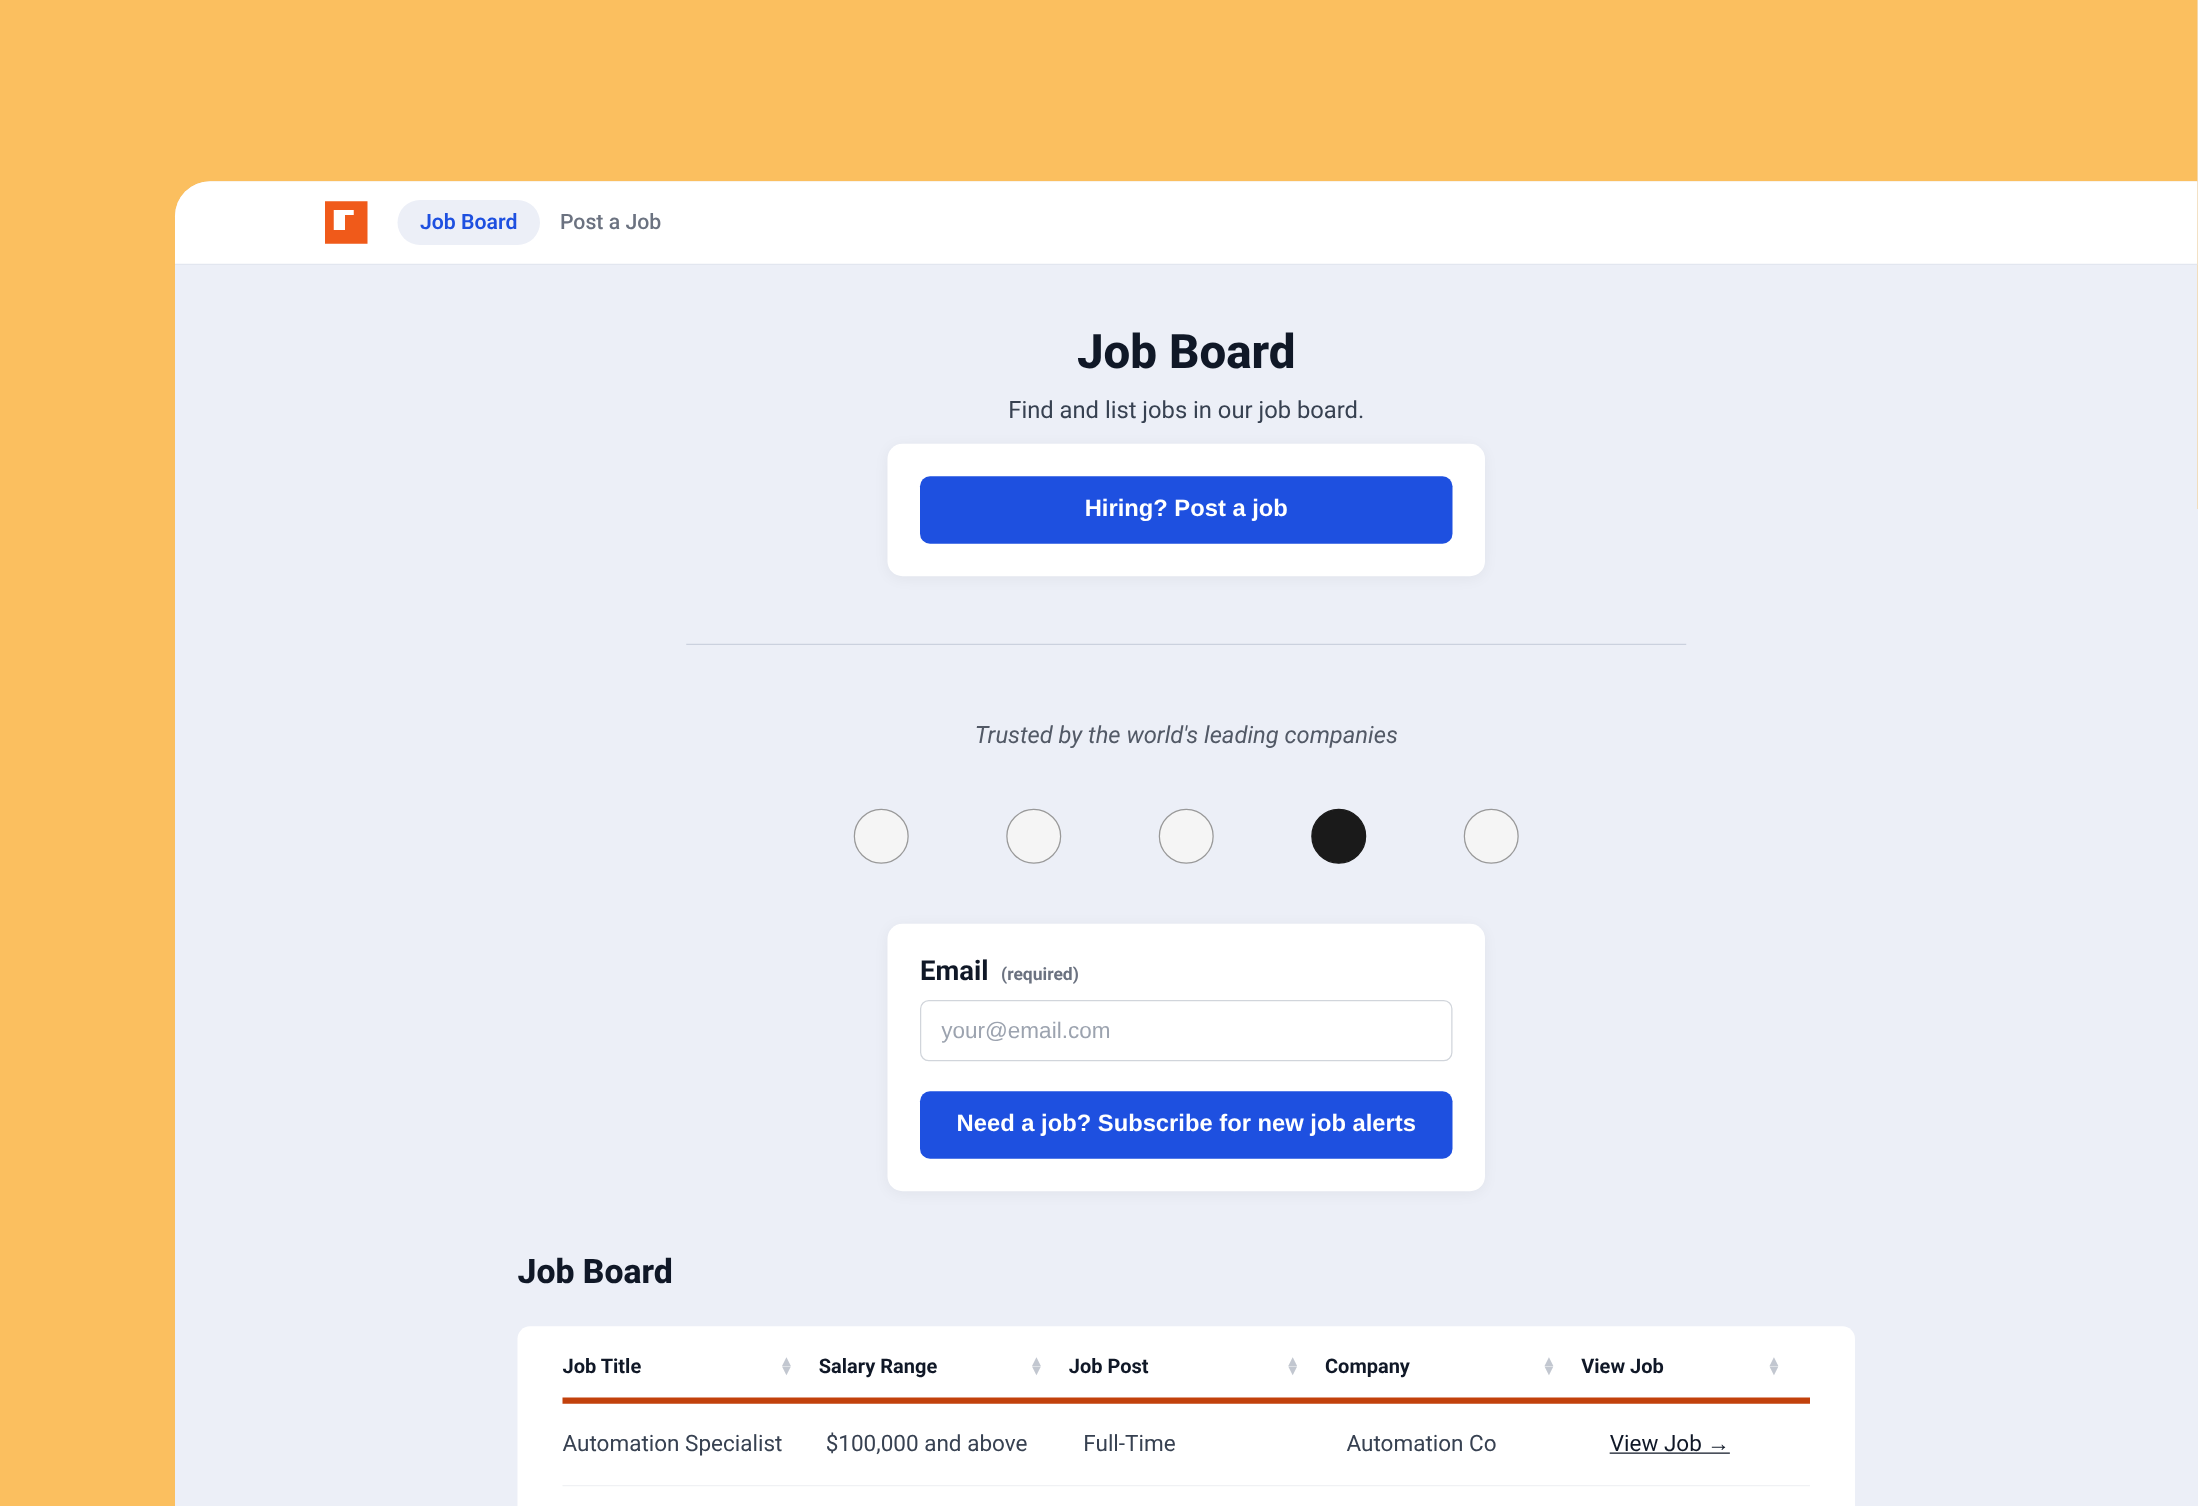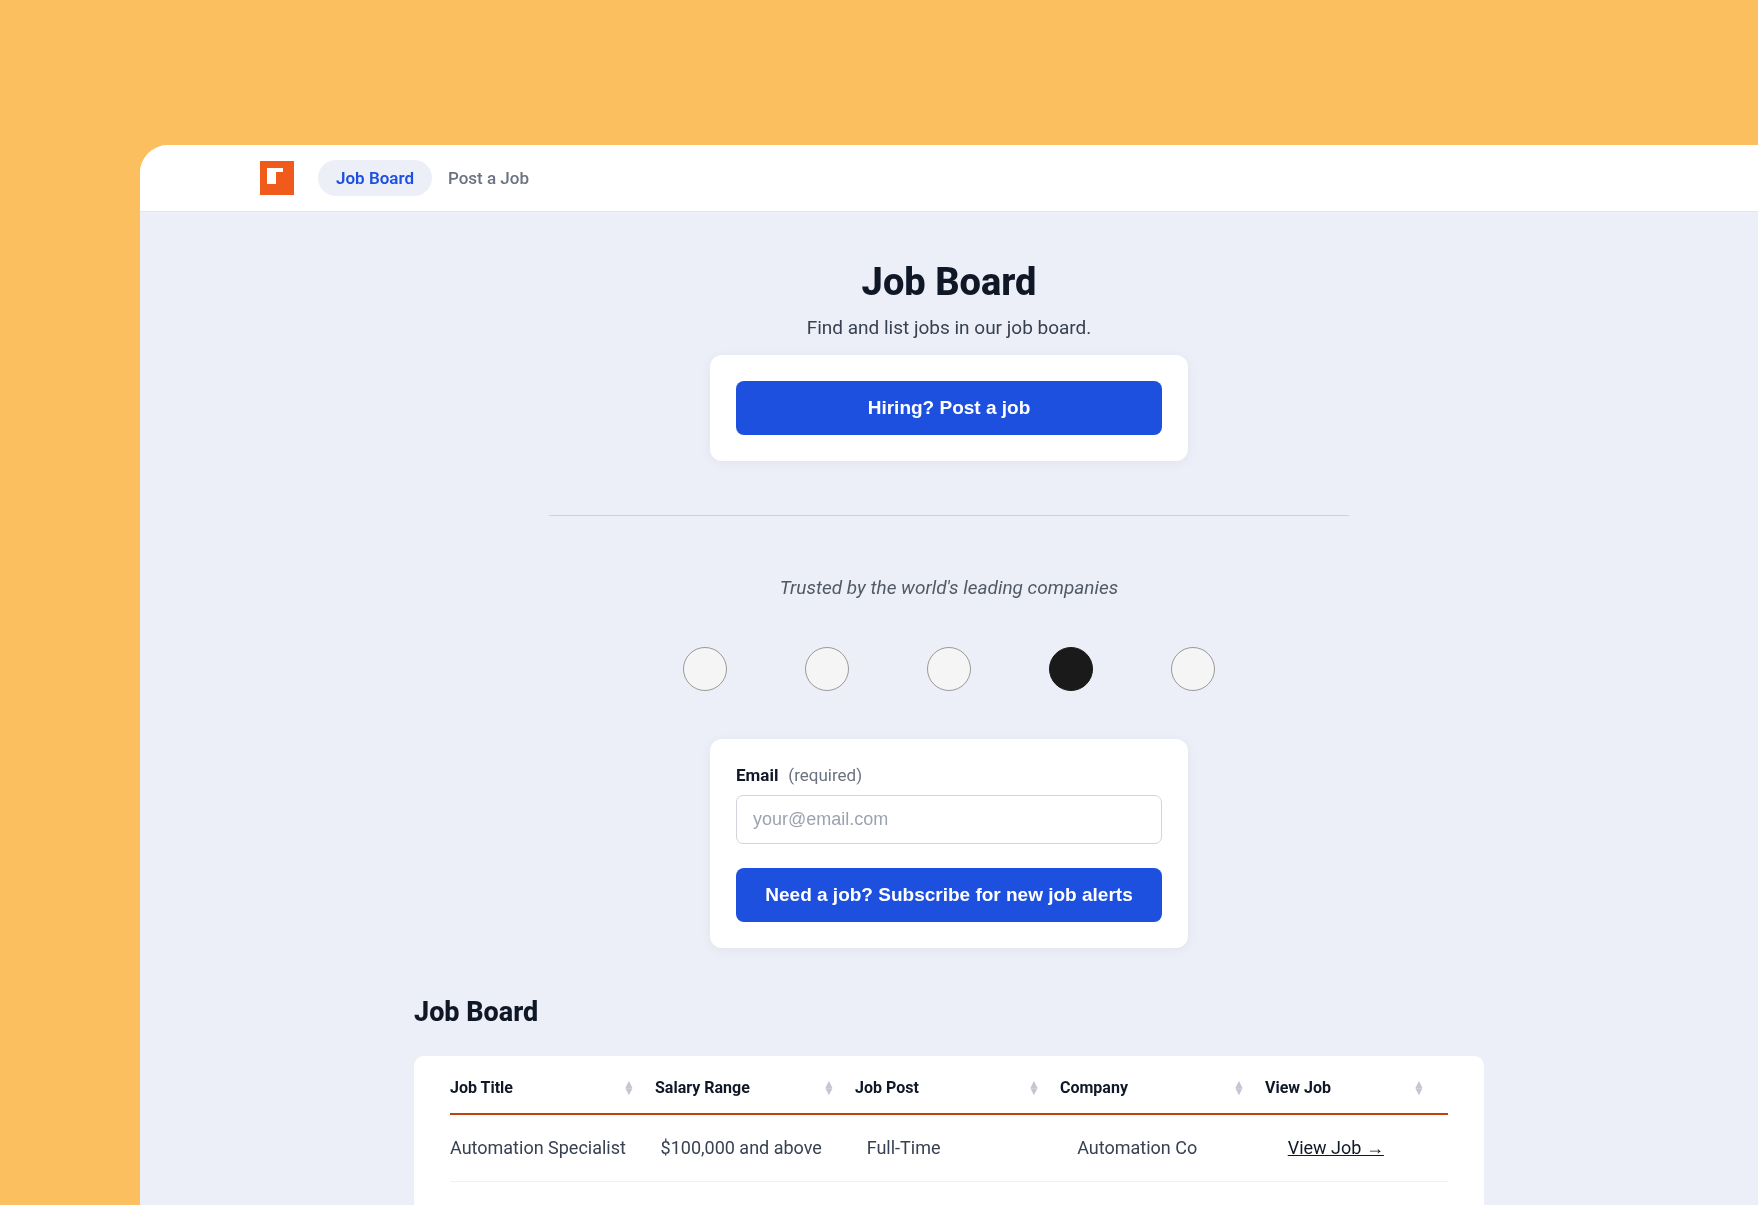--- a/index.html
+++ b/index.html
@@ -140,29 +140,29 @@
     .subscribe-card {
       background: #ffffff;
       width: 478px;
       margin: 0 auto;
       border-radius: 12px;
       padding: 26px;
       text-align: left;
       box-shadow: 0 2px 12px rgba(0,0,0,0.05);
     }
     .field-label {
-      font-size: 17px;
+      font-size: 22px;
       font-weight: 700;
       color: #101827;
       display: inline;
     }
     .field-required {
-      font-size: 17px;
+      font-size: 14px;
       color: #6b7280;
-      font-weight: 400;
+      font-weight: 700;
       margin-left: 6px;
       text-align: center;
     }
     .email-input {
       width: 100%;
       padding: 13px 16px;
       border: 1px solid #d1d5db;
       border-radius: 7px;
       font-size: 18px;
       margin-top: 10px;
@@ -185,21 +185,21 @@
     }
     .job-table {
       background: #ffffff;
       border-radius: 10px;
       padding: 0 36px;
       overflow: hidden;
     }
     .table-header {
       display: flex;
       padding: 22px 0 16px 0;
-      border-bottom: 2px solid #c2410c;
+      border-bottom: 5px solid #c2410c;
     }
     .th {
       font-size: 16px;
       font-weight: 700;
       color: #101827;
       display: flex;
       align-items: center;
       justify-content: space-between;
       padding-right: 20px;
     }

